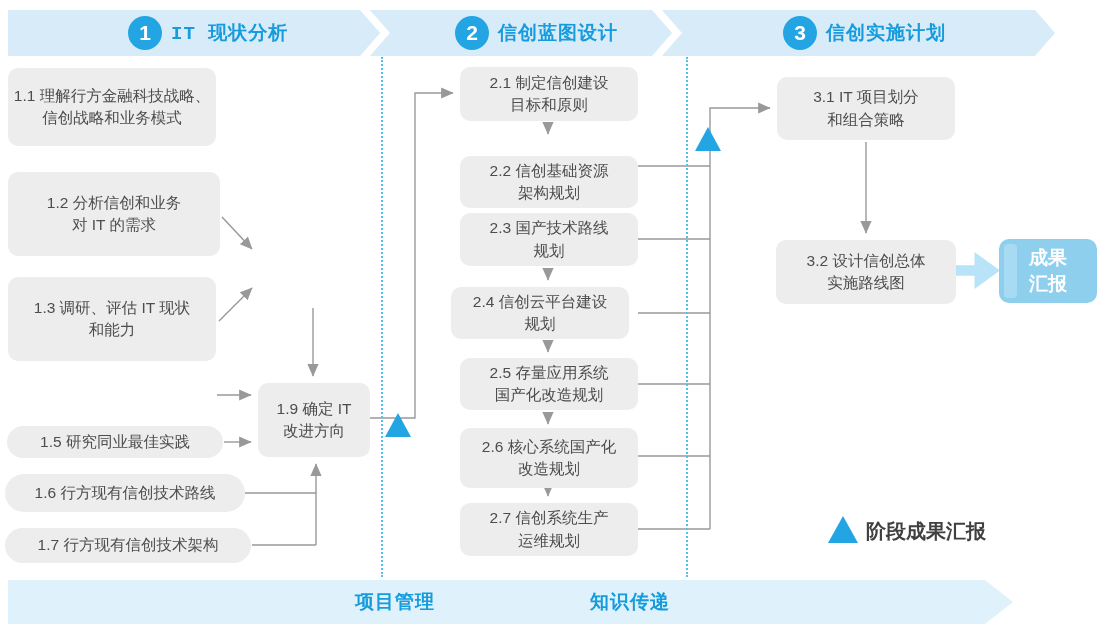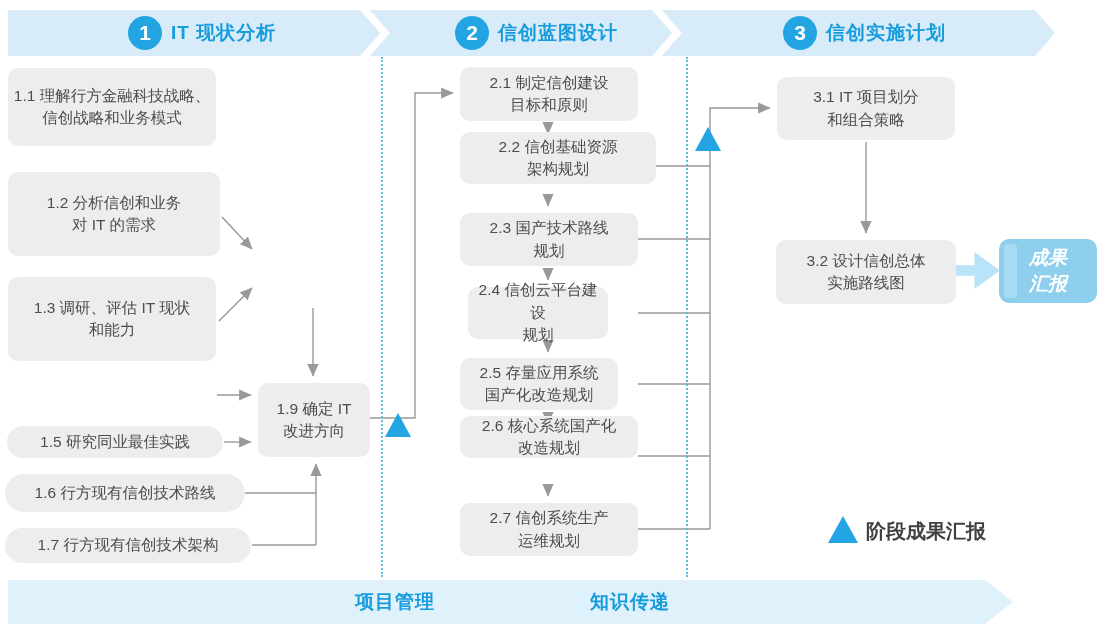--- a/index.html
+++ b/index.html
@@ -9,37 +9,37 @@
   .band{position:absolute;left:8px;background:#D7EBF9;}
   .header-band{top:10px;width:1047px;height:46px;
     clip-path:polygon(0 0,calc(100% - 20px) 0,100% 50%,calc(100% - 20px) 100%,0 100%);}
   .footer-band{top:580px;width:1005px;height:44px;background:#DFF1FB;
     clip-path:polygon(0 0,calc(100% - 28px) 0,100% 50%,calc(100% - 28px) 100%,0 100%);}
   .chev{position:absolute;top:0;width:30px;height:46px;background:#fff;
     clip-path:polygon(0 0,33% 0,100% 50%,33% 100%,0 100%,67% 50%);}
   .phase{position:absolute;top:6px;height:34px;display:flex;align-items:center;gap:9px;}
   .pnum{width:34px;height:34px;border-radius:50%;background:#22A5E2;color:#fff;
     font-weight:bold;font-size:21px;display:flex;align-items:center;justify-content:center;}
-  .ptitle{font-weight:bold;font-size:19px;color:#169BDD;letter-spacing:1px;}
+  .ptitle{font-weight:bold;font-size:19px;color:#169BDD;letter-spacing:1px;font-family:Liberation Mono, monospace;}
   .dotted{position:absolute;top:57px;height:520px;width:0;border-left:2px dotted #58C0E8;}
   .task{position:absolute;background:#EDEDED;border-radius:10px;display:flex;
     align-items:center;justify-content:center;text-align:center;white-space:pre-line;
     color:#4D4D4D;font-size:15.5px;line-height:1.45;padding:0 3px;box-sizing:border-box;}
   .pill{border-radius:19px;}
   .tri{position:absolute;width:0;height:0;border-left:13px solid transparent;
     border-right:13px solid transparent;border-bottom:24px solid #22A5E2;}
   .legend-tri{border-left-width:15px;border-right-width:15px;border-bottom-width:27px;}
   .legend-label{position:absolute;font-weight:bold;font-size:20px;color:#404040;}
   .result-arrow{position:absolute;left:956px;top:252px;width:44px;height:37px;background:#B9E3F8;
     clip-path:polygon(0 36%,42% 36%,42% 0,100% 50%,42% 100%,42% 64%,0 64%);}
   .result-box{position:absolute;left:999px;top:239px;width:98px;height:64px;background:#8FCFEE;
     border-radius:10px;display:flex;align-items:center;justify-content:center;}
   .result-stripe{position:absolute;left:5px;top:5px;bottom:5px;width:13px;background:#A7DBF3;border-radius:4px;}
   .result-label{position:relative;color:#fff;font-weight:bold;font-size:19px;
-    white-space:pre-line;text-align:center;line-height:1.35;font-style:italic;}
+    white-space:pre-line;text-align:center;line-height:1.35;}
   .footer-item{position:absolute;top:0;height:44px;line-height:44px;font-weight:bold;
     font-size:19px;color:#169BDD;letter-spacing:1px;}
 </style>
 </head>
 <body>
 
 <div class="canvas">
 
   <svg class="connectors" width="1115" height="638">
     <defs>
@@ -95,29 +95,29 @@
   <div class="task" style="left:8px;top:277px;width:208px;height:84px">1.3 调研、评估 IT 现状
 和能力</div>
   <div class="task pill" style="left:7px;top:426px;width:216px;height:32px">1.5 研究同业最佳实践</div>
   <div class="task pill" style="left:5px;top:474px;width:240px;height:38px">1.6 行方现有信创技术路线</div>
   <div class="task pill" style="left:5px;top:528px;width:246px;height:35px">1.7 行方现有信创技术架构</div>
   <div class="task" style="left:258px;top:383px;width:112px;height:74px">1.9 确定 IT
 改进方向</div>
 
   <div class="task" style="left:460px;top:67px;width:178px;height:54px">2.1 制定信创建设
 目标和原则</div>
-  <div class="task" style="left:460px;top:132px;width:196px;height:52px">2.2 信创基础资源
+  <div class="task" style="left:460px;top:156px;width:178px;height:52px">2.2 信创基础资源
 架构规划</div>
   <div class="task" style="left:460px;top:213px;width:178px;height:53px">2.3 国产技术路线
 规划</div>
-  <div class="task" style="left:468px;top:287px;width:140px;height:52px">2.4 信创云平台建设
+  <div class="task" style="left:451px;top:287px;width:178px;height:52px">2.4 信创云平台建设
 规划</div>
-  <div class="task" style="left:460px;top:358px;width:158px;height:52px">2.5 存量应用系统
+  <div class="task" style="left:460px;top:358px;width:178px;height:52px">2.5 存量应用系统
 国产化改造规划</div>
-  <div class="task" style="left:460px;top:416px;width:178px;height:42px">2.6 核心系统国产化
+  <div class="task" style="left:460px;top:428px;width:178px;height:60px">2.6 核心系统国产化
 改造规划</div>
   <div class="task" style="left:460px;top:503px;width:178px;height:53px">2.7 信创系统生产
 运维规划</div>
 
   <div class="task" style="left:777px;top:77px;width:178px;height:63px">3.1 IT 项目划分
 和组合策略</div>
   <div class="task" style="left:776px;top:240px;width:180px;height:64px">3.2 设计信创总体
 实施路线图</div>
 
   <div class="tri" style="left:385px;top:413px"></div>

